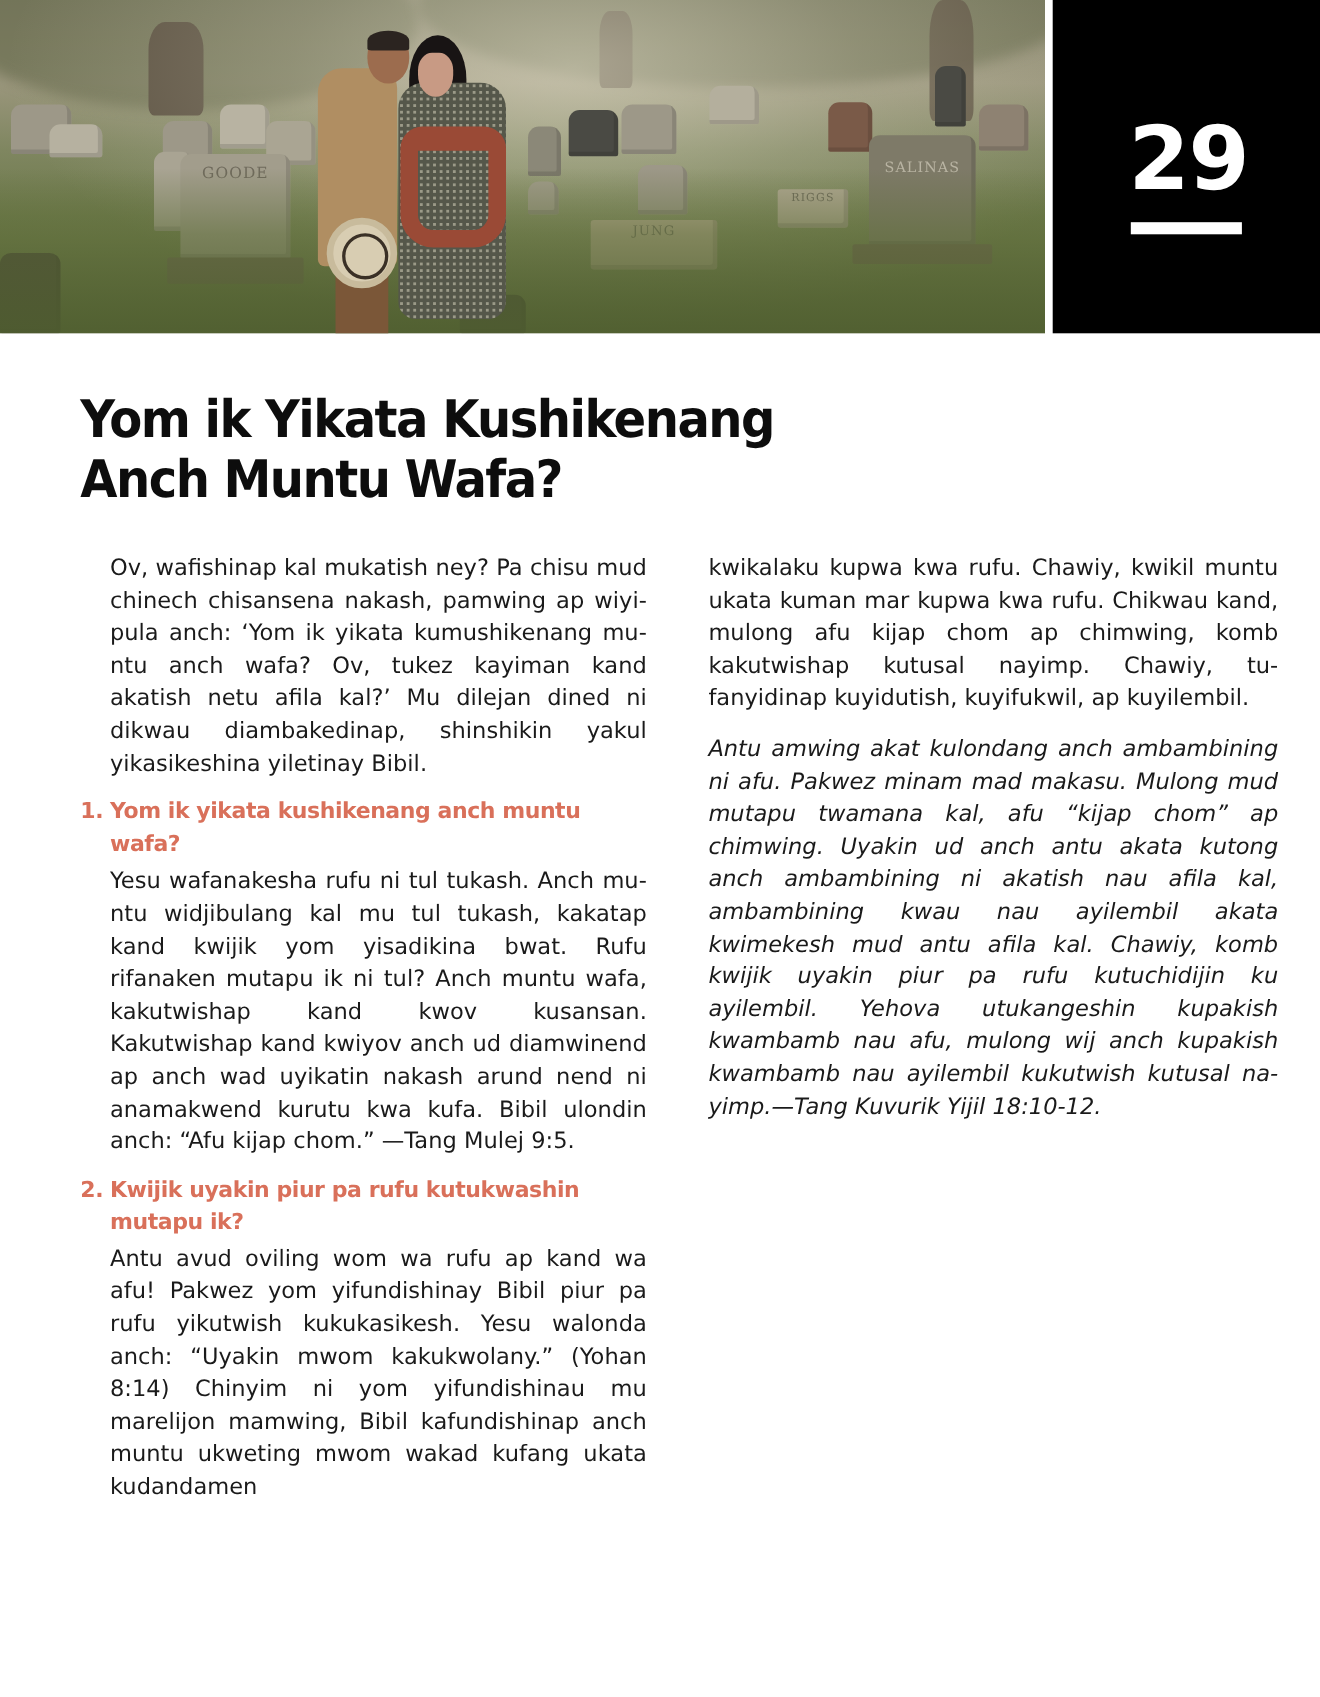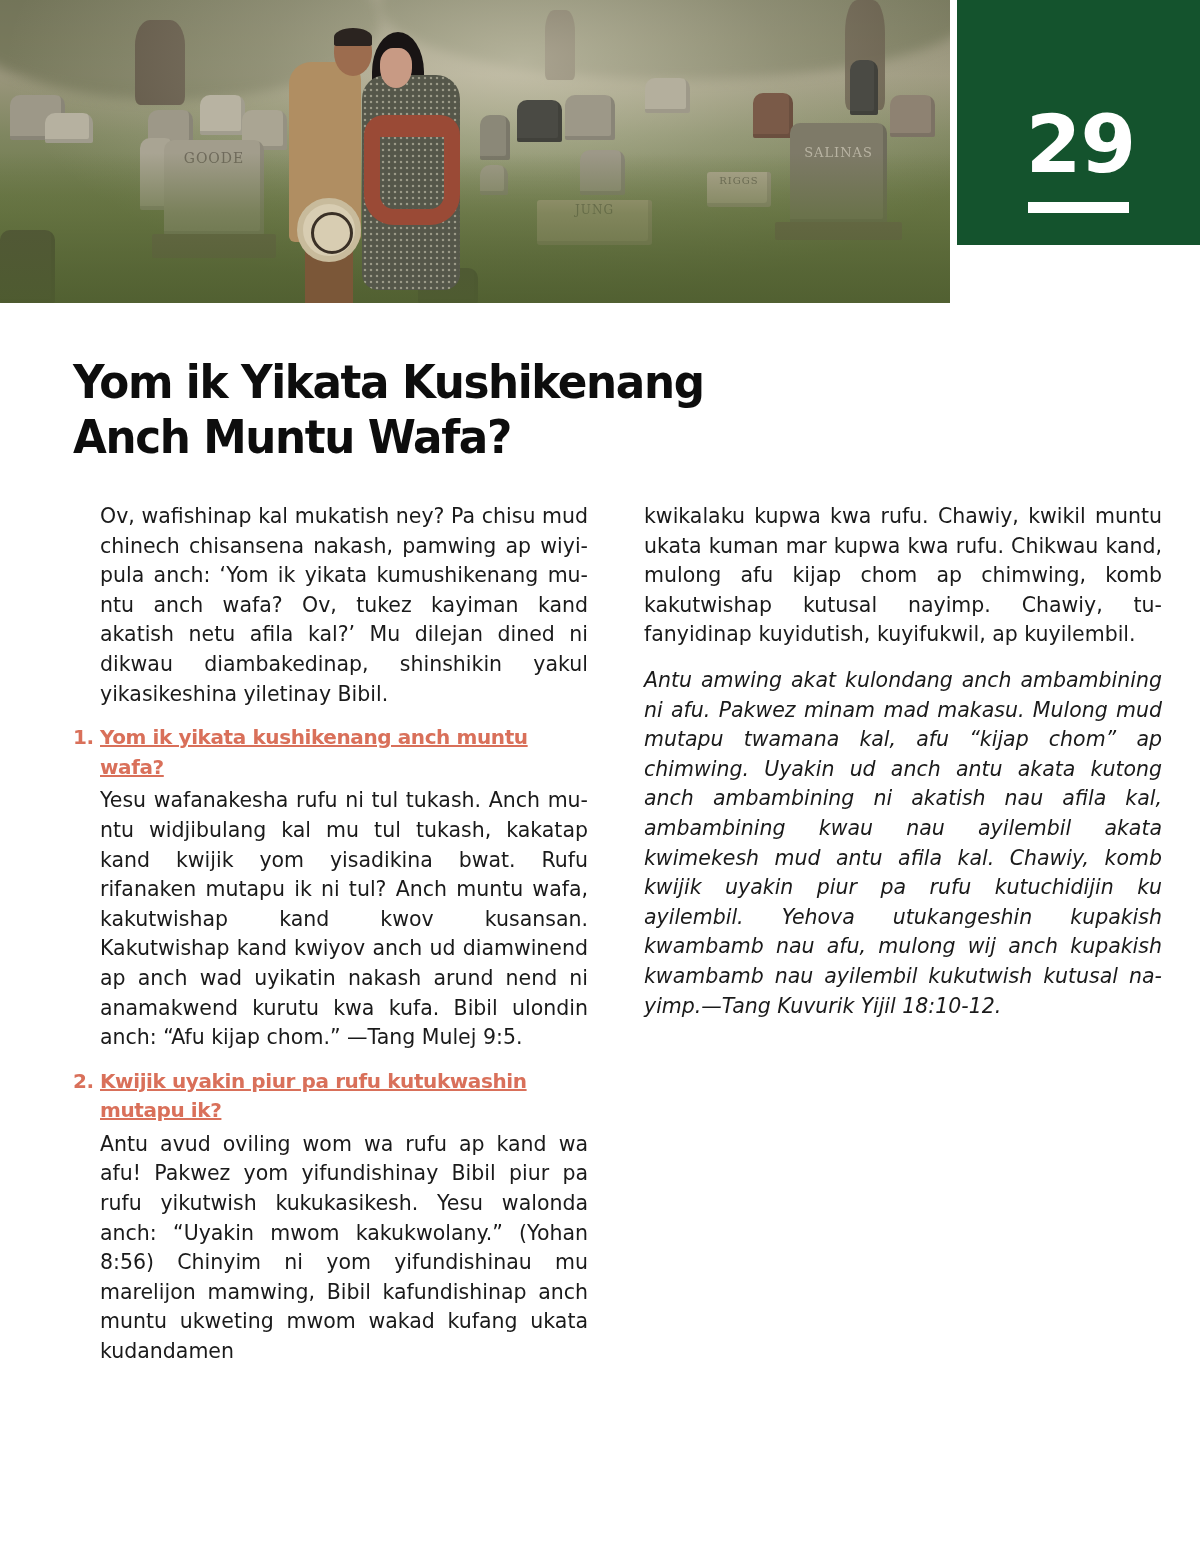--- a/index.html
+++ b/index.html
@@ -31,41 +31,41 @@
     .hat { position: absolute; left: 297px; top: 198px; width: 64px; height: 64px; background: #d8cdb2; border-radius: 50%; border: 6px solid #c8bb9c; }
     .hat::after { content: ""; position: absolute; left: 8px; top: 8px; width: 36px; height: 36px; border-radius: 50%; border: 3px solid #3a3026; }
     .woman-body { position: absolute; left: 362px; top: 75px; width: 98px; height: 215px; background: #55574a; border-radius: 24px 24px 16px 16px;
       background-image: radial-gradient(#9b9a88 1.4px, transparent 1.6px); background-size: 6px 6px; }
     .woman-hair { position: absolute; left: 372px; top: 32px; width: 52px; height: 80px; background: #181414; border-radius: 50% 50% 20% 20%; }
     .woman-hair-face { position: absolute; left: 380px; top: 48px; width: 32px; height: 40px; background: #c89a84; border-radius: 40% 40% 50% 50%; }
     .shawl { position: absolute; left: 364px; top: 115px; width: 96px; height: 110px; border-radius: 20px 20px 30px 30px;
       border: 16px solid #9a4a36; border-top-width: 22px; background: transparent; }
 
     
-    .chapter-panel { position: absolute; left: 957px; top: 0; width: 243px; height: 245px; background: #14532d; }
+    .chapter-panel { position: absolute; left: 957px; top: 0; width: 243px; height: 303px; background: #000000; }
     .chapter-number { position: absolute; left: 0; right: 0; top: 100px; text-align: center; color: #ffffff;
       font-family: "DejaVu Sans", sans-serif; font-weight: bold; font-size: 80px; line-height: 90px; letter-spacing: -1px; padding-left: 4px; }
     .chapter-rule { position: absolute; left: 1028px; top: 202px; width: 101px; height: 11px; background: #ffffff; }
 
     
     .title { position: absolute; left: 73px; top: 354px; width: 800px;
       font-family: "DejaVu Sans", sans-serif; font-weight: bold; font-size: 47px; line-height: 55px; color: #0d0d0d; letter-spacing: -1.5px; transform: scaleX(0.93); transform-origin: left top; }
 
     
     .col { position: absolute; top: 502px; font-size: 20.5px; line-height: 29.6px; color: #1a1a1a; }
     .col-left { left: 73px; width: 515px; }
     .col-right { left: 644px; width: 518px; }
     .col p { text-align: justify; hyphens: manual; }
     .col-left p { padding-left: 27px; }
     .col p + p { margin-top: 16px; font-style: italic; }
     .col strong { font-weight: normal; }
     .q-heading { color: #d9705a; font-weight: bold; font-size: 20px; line-height: 29.6px; margin-top: 14px; margin-bottom: 4px;
       display: flex; letter-spacing: -0.4px; }
     .q-num { width: 27px; flex: 0 0 27px; }
-    .q-text { flex: 1; text-decoration: underline; }
+    .q-text { flex: 1; }
     .q-block + .q-block { margin-top: 12px; }
   </style>
 </head>
 <body>
 
 <div class="photo">
   <div class="canopy" style="left:-40px;top:-60px;width:420px;height:160px;"></div>
   <div class="canopy" style="left:380px;top:-70px;width:600px;height:150px;"></div>
   <div class="tree" style="left:135px;top:20px;width:50px;height:85px;"></div>
   <div class="tree" style="left:545px;top:10px;width:30px;height:70px;opacity:0.8"></div>
@@ -141,20 +141,20 @@
       <span class="q-text">Yom ik yikata kushikenang anch muntu wafa?</span>
     </div>
     <p><span>Yesu wafanakesha rufu ni tul tukash. Anch mu­ntu widjibulang kal mu tul tukash, kakatap kand kwijik yom yisadikina bwat. Rufu rifanaken mu­tapu ik ni tul? Anch muntu wafa, kakutwishap kand kwov kusansan. Kakutwishap kand kwi­yov anch ud diamwinend ap anch wad uyika­tin nakash arund nend ni anamakwend kurutu kwa kufa. Bibil ulondin anch: </span><strong>“Afu kijap chom.”</strong><span> —Tang Mulej 9:5.</span></p>
   </div>
 
   <div class="q-block">
     <div class="q-heading">
       <span class="q-num">2.</span>
       <span class="q-text">Kwijik uyakin piur pa rufu kutukwashin mutapu ik?</span>
     </div>
-    <p style="text-align-last: justify;"><span>Antu avud oviling wom wa rufu ap kand wa afu! Pakwez yom yifundishinay Bibil piur pa rufu yi­kutwish kukukasikesh. Yesu walonda anch: </span><strong>“Uyakin mwom kakukwolany.”</strong><span> (Yohan 8:56) Chi­nyim ni yom yifundishinau mu marelijon ma­mwing, Bibil kafundishinap anch muntu ukwe­ting mwom wakad kufang ukata kudandamen</span></p>
+    <p style="text-align-last: justify;"><span>Antu avud oviling wom wa rufu ap kand wa afu! Pakwez yom yifundishinay Bibil piur pa rufu yi­kutwish kukukasikesh. Yesu walonda anch: </span><strong>“Uyakin mwom kakukwolany.”</strong><span> (Yohan 8:14) Chi­nyim ni yom yifundishinau mu marelijon ma­mwing, Bibil kafundishinap anch muntu ukwe­ting mwom wakad kufang ukata kudandamen</span></p>
   </div>
 </div>
 
 <div class="col col-right">
   <p>kwikalaku kupwa kwa rufu. Chawiy, kwikil mu­ntu ukata kuman mar kupwa kwa rufu. Chikwau kand, mulong afu kijap chom ap chimwing, komb kakutwishap kutusal nayimp. Chawiy, tu­fanyidinap kuyidutish, kuyifukwil, ap kuyilembil.</p>
   <p>Antu amwing akat kulondang anch ambambi­ning ni afu. Pakwez minam mad makasu. Mulong mud mutapu twamana kal, afu “ki­jap chom” ap chimwing. Uyakin ud anch antu akata kutong anch ambambining ni akatish nau afila kal, ambambining kwau nau ayile­mbil akata kwimekesh mud antu afila kal. Cha­wiy, komb kwijik uyakin piur pa rufu kutuchidi­jin ku ayilembil. Yehova utukangeshin kupakish kwambamb nau afu, mulong wij anch kupakish kwambamb nau ayilembil kukutwish kutusal na­yimp.—Tang Kuvurik Yijil 18:10-12.</p>
 </div>
 
 </body></html>

